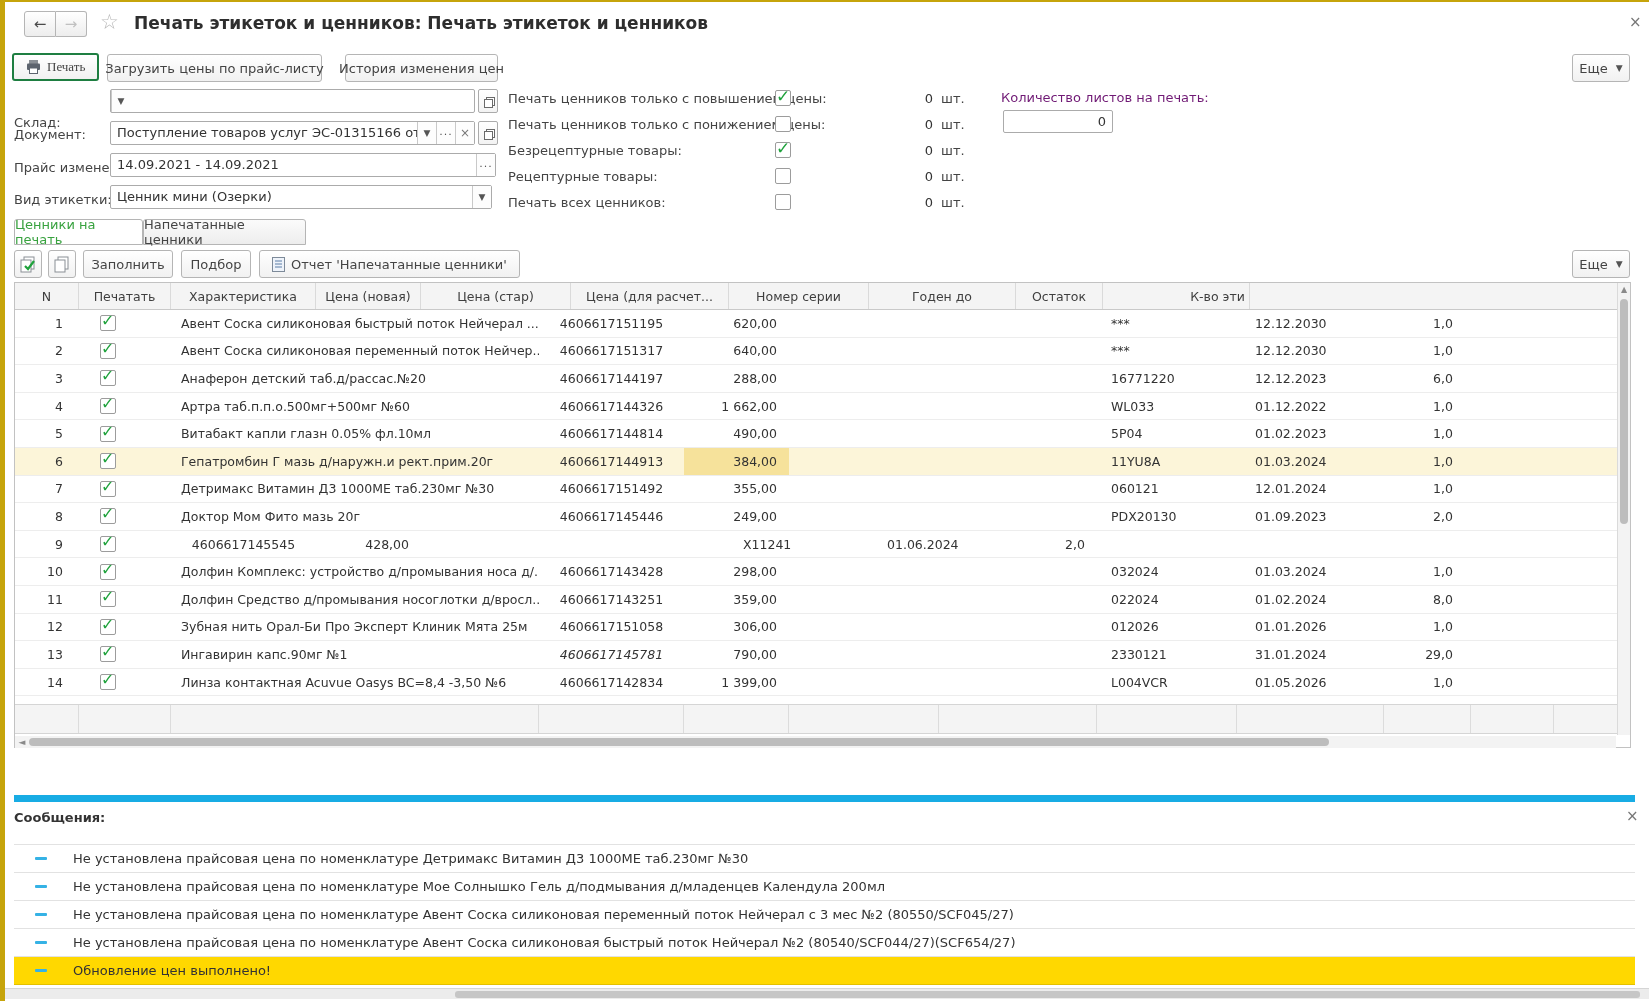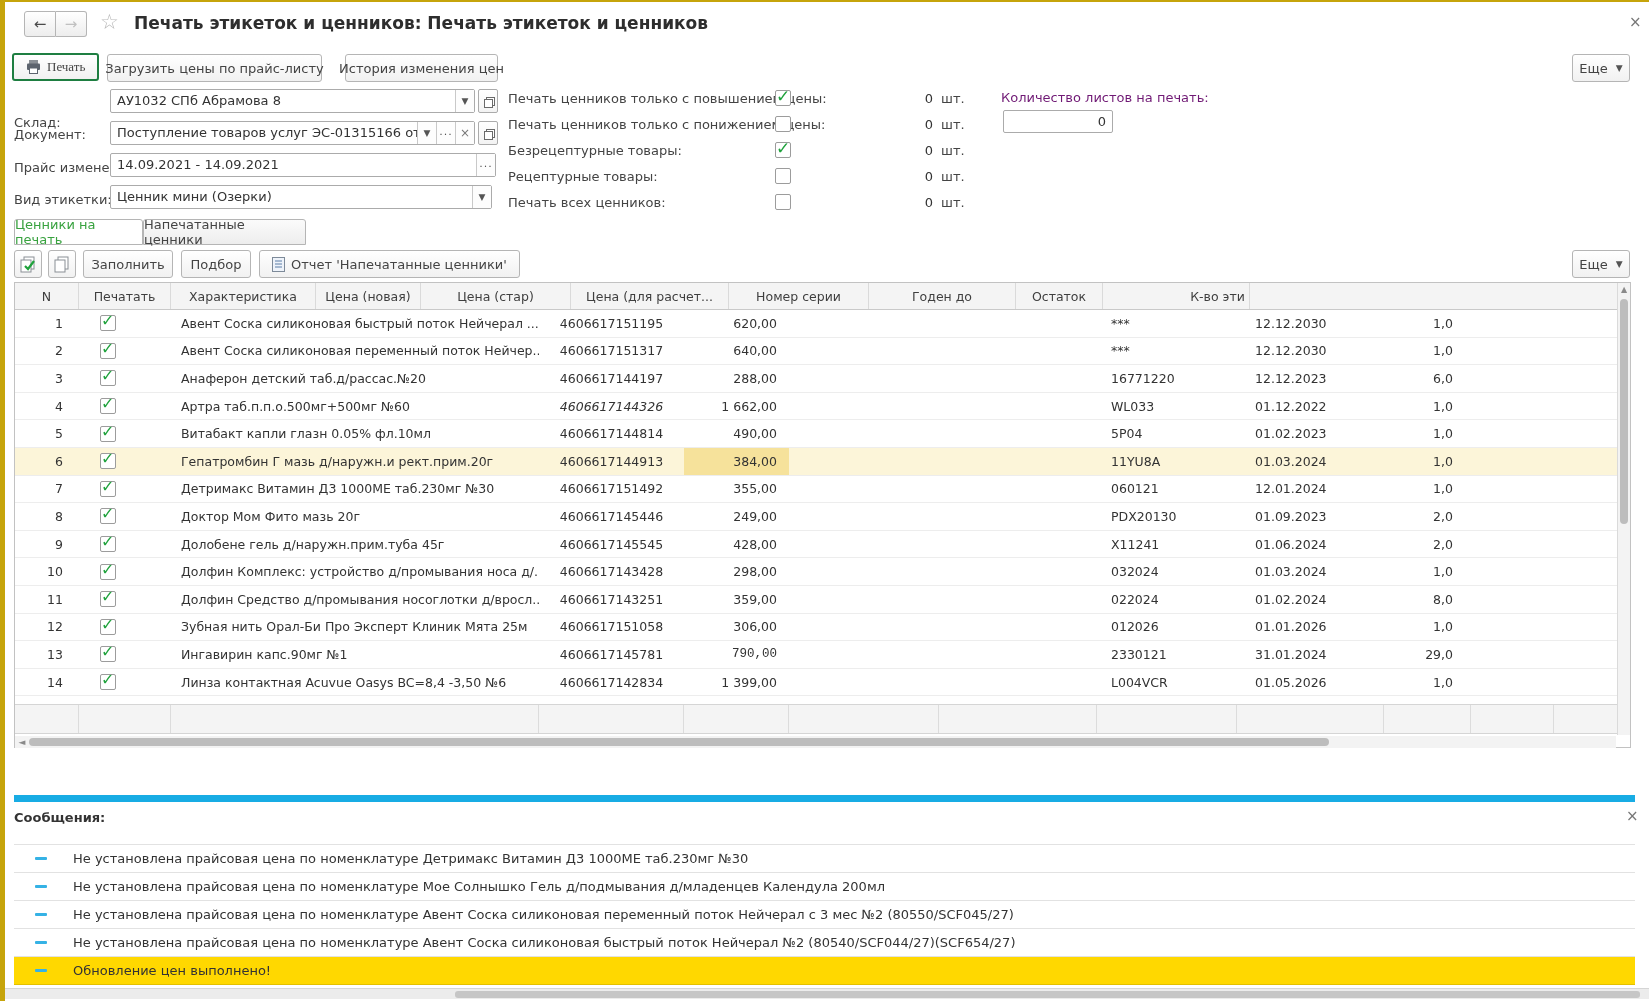--- a/index.html
+++ b/index.html
@@ -126,21 +126,20 @@
     <span>Еще</span>
       <span class="caret">▼</span>
   </div>
 
   <span class="flabel" style="top:95px;margin-top:20px;">Склад:</span>
   <span class="flabel" style="top:127px;">Документ:</span>
   <span class="flabel" style="top:160px;">Прайс изменен:</span>
   <span class="flabel" style="top:192px;">Вид этикетки:</span>
 
   <div class="fldgrp" style="left:110px;top:89px;width:365px;">
-    <span class="txt">АУ1032 СПб Абрамова 8</span>
     <span class="seg dd">▼</span>
   </div>
   <div class="sqbtn" style="left:478px;top:89px;">
       <span class="openicon">
         <i></i>
         <i></i>
       </span>
     </div>
 
   <div class="fldgrp" style="left:110px;top:121px;width:365px;">
@@ -295,21 +294,21 @@
           <div class="td" style="width: 87px; justify-content: flex-end; padding-right: 18px;">6,0</div>
           <div class="td" style="width: 83px; justify-content: flex-start; padding-left: 10px;"></div>
           <div class="td" style="width: 64px; justify-content: flex-start; padding-left: 8px;"></div>
         </div>
         <div class="trow">
           <div class="td" style="width: 64px; justify-content: flex-end; padding-right: 16px;">4</div>
           <div class="td" style="width: 92px; justify-content: flex-start;">
             <span class="rowcb checked"></span>
           </div>
           <div class="td" style="width: 368px; justify-content: flex-start; padding-left: 10px;">Артра таб.п.п.о.500мг+500мг №60</div>
-          <div class="td" style="width: 145px; justify-content: center; font-style: italic;">4606617144326</div>
+          <div class="td" style="width: 145px; justify-content: center;">4606617144326</div>
           <div class="td" style="width: 105px; justify-content: flex-end; padding-right: 12px;">1 662,00</div>
           <div class="td" style="width: 150px; justify-content: flex-end; padding-right: 12px;"></div>
           <div class="td" style="width: 158px; justify-content: flex-end; padding-right: 12px;"></div>
           <div class="td" style="width: 140px; justify-content: flex-start; padding-left: 14px;">WL033</div>
           <div class="td" style="width: 147px; justify-content: flex-start; padding-left: 18px;">01.12.2022</div>
           <div class="td" style="width: 87px; justify-content: flex-end; padding-right: 18px;">1,0</div>
           <div class="td" style="width: 83px; justify-content: flex-start; padding-left: 10px;"></div>
           <div class="td" style="width: 64px; justify-content: flex-start; padding-left: 8px;"></div>
         </div>
         <div class="trow">
@@ -374,21 +373,20 @@
           <div class="td" style="width: 147px; justify-content: flex-start; padding-left: 18px;">01.09.2023</div>
           <div class="td" style="width: 87px; justify-content: flex-end; padding-right: 18px;">2,0</div>
           <div class="td" style="width: 83px; justify-content: flex-start; padding-left: 10px;"></div>
           <div class="td" style="width: 64px; justify-content: flex-start; padding-left: 8px;"></div>
         </div>
         <div class="trow">
           <div class="td" style="width: 64px; justify-content: flex-end; padding-right: 16px;">9</div>
           <div class="td" style="width: 92px; justify-content: flex-start;">
             <span class="rowcb checked"></span>
           </div>
-          <div class="td" style="width: 368px; justify-content: flex-start; padding-left: 10px;">Долобене гель д/наружн.прим.туба 45г</div>
           <div class="td" style="width: 145px; justify-content: center;">4606617145545</div>
           <div class="td" style="width: 105px; justify-content: flex-end; padding-right: 12px;">428,00</div>
           <div class="td" style="width: 150px; justify-content: flex-end; padding-right: 12px;"></div>
           <div class="td" style="width: 158px; justify-content: flex-end; padding-right: 12px;"></div>
           <div class="td" style="width: 140px; justify-content: flex-start; padding-left: 14px;">X11241</div>
           <div class="td" style="width: 147px; justify-content: flex-start; padding-left: 18px;">01.06.2024</div>
           <div class="td" style="width: 87px; justify-content: flex-end; padding-right: 18px;">2,0</div>
           <div class="td" style="width: 83px; justify-content: flex-start; padding-left: 10px;"></div>
           <div class="td" style="width: 64px; justify-content: flex-start; padding-left: 8px;"></div>
         </div>
@@ -439,22 +437,22 @@
           <div class="td" style="width: 87px; justify-content: flex-end; padding-right: 18px;">1,0</div>
           <div class="td" style="width: 83px; justify-content: flex-start; padding-left: 10px;"></div>
           <div class="td" style="width: 64px; justify-content: flex-start; padding-left: 8px;"></div>
         </div>
         <div class="trow">
           <div class="td" style="width: 64px; justify-content: flex-end; padding-right: 16px;">13</div>
           <div class="td" style="width: 92px; justify-content: flex-start;">
             <span class="rowcb checked"></span>
           </div>
           <div class="td" style="width: 368px; justify-content: flex-start; padding-left: 10px;">Ингавирин капс.90мг №1</div>
-          <div class="td" style="width: 145px; justify-content: center;">4606617145781</div>
-          <div class="td" style="width: 105px; justify-content: flex-end; padding-right: 12px; font-family: Liberation Mono, monospace;">790,00</div>
+          <div class="td" style="width: 145px; justify-content: center; font-style: italic;">4606617145781</div>
+          <div class="td" style="width: 105px; justify-content: flex-end; padding-right: 12px;">790,00</div>
           <div class="td" style="width: 150px; justify-content: flex-end; padding-right: 12px;"></div>
           <div class="td" style="width: 158px; justify-content: flex-end; padding-right: 12px;"></div>
           <div class="td" style="width: 140px; justify-content: flex-start; padding-left: 14px;">2330121</div>
           <div class="td" style="width: 147px; justify-content: flex-start; padding-left: 18px;">31.01.2024</div>
           <div class="td" style="width: 87px; justify-content: flex-end; padding-right: 18px;">29,0</div>
           <div class="td" style="width: 83px; justify-content: flex-start; padding-left: 10px;"></div>
           <div class="td" style="width: 64px; justify-content: flex-start; padding-left: 8px;"></div>
         </div>
         <div class="trow">
           <div class="td" style="width: 64px; justify-content: flex-end; padding-right: 16px;">14</div>

